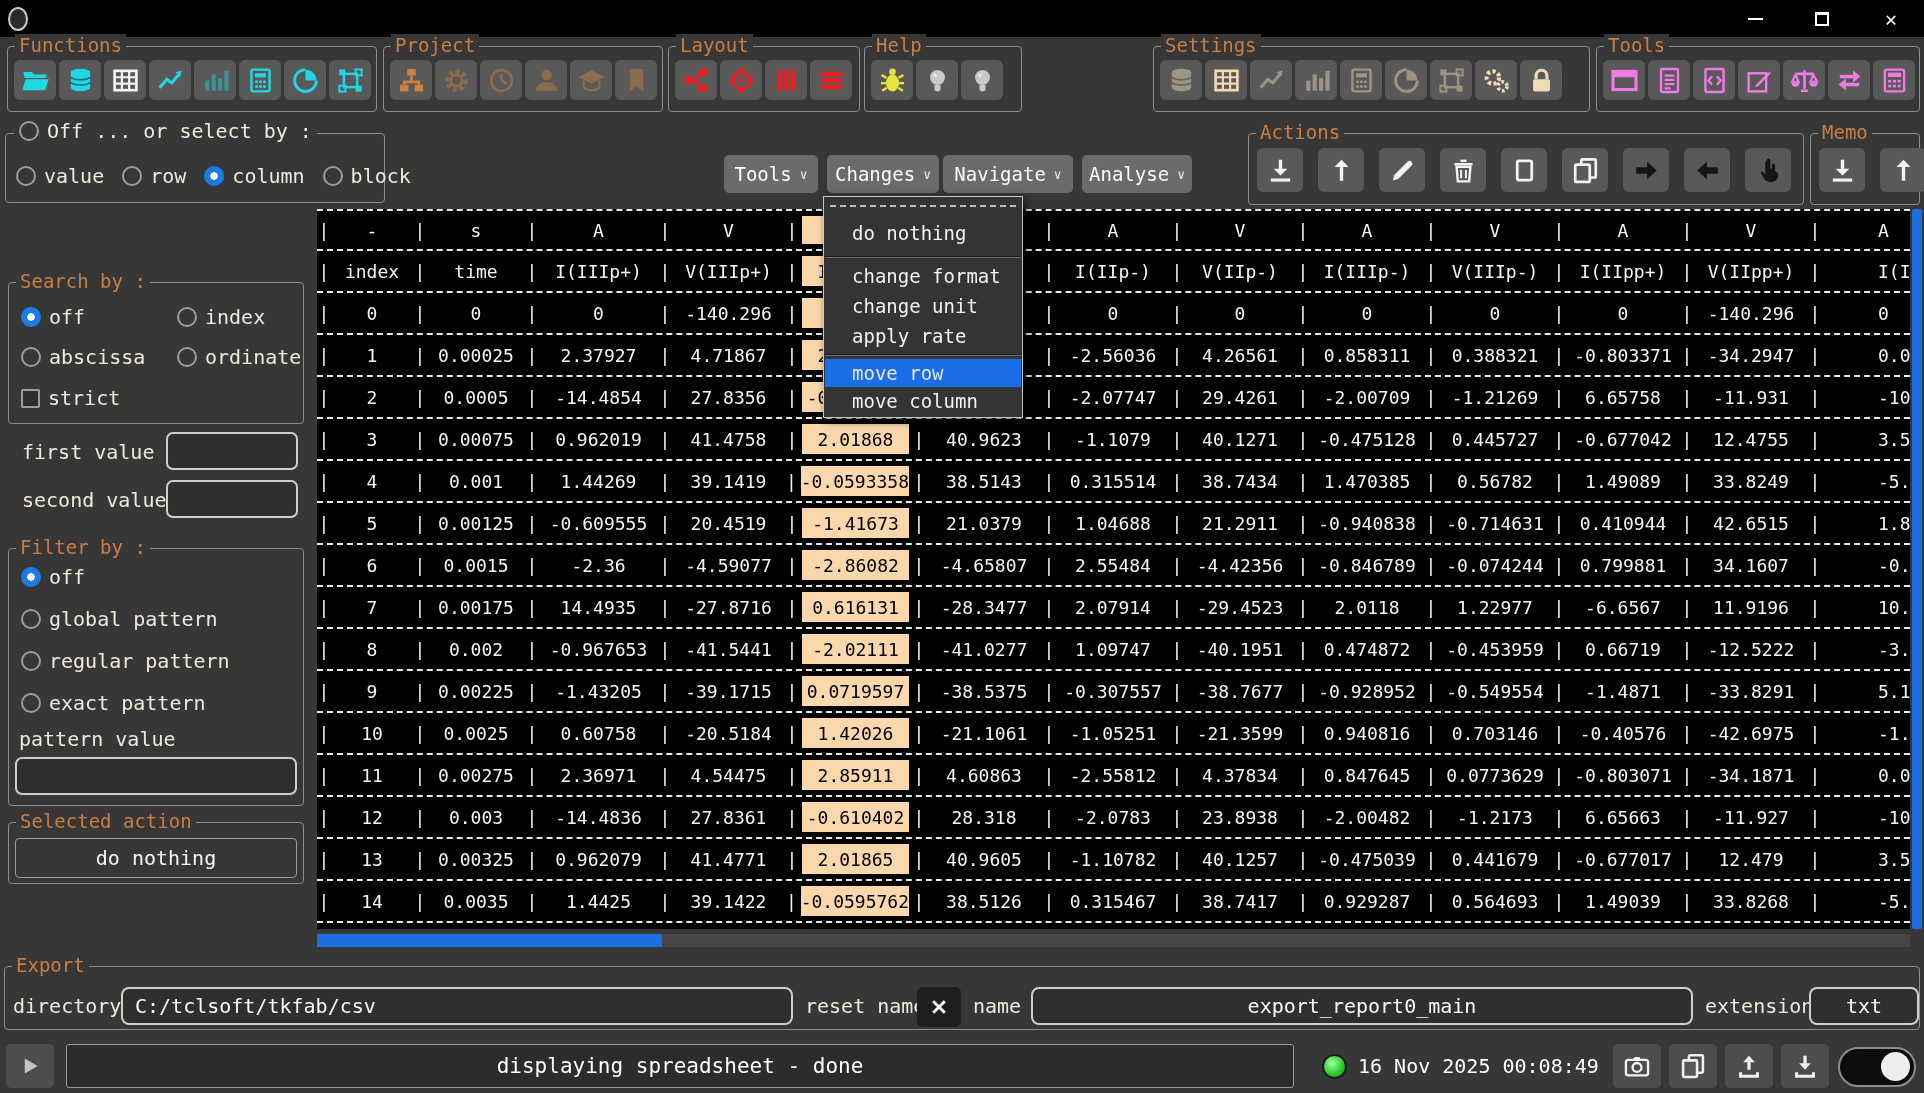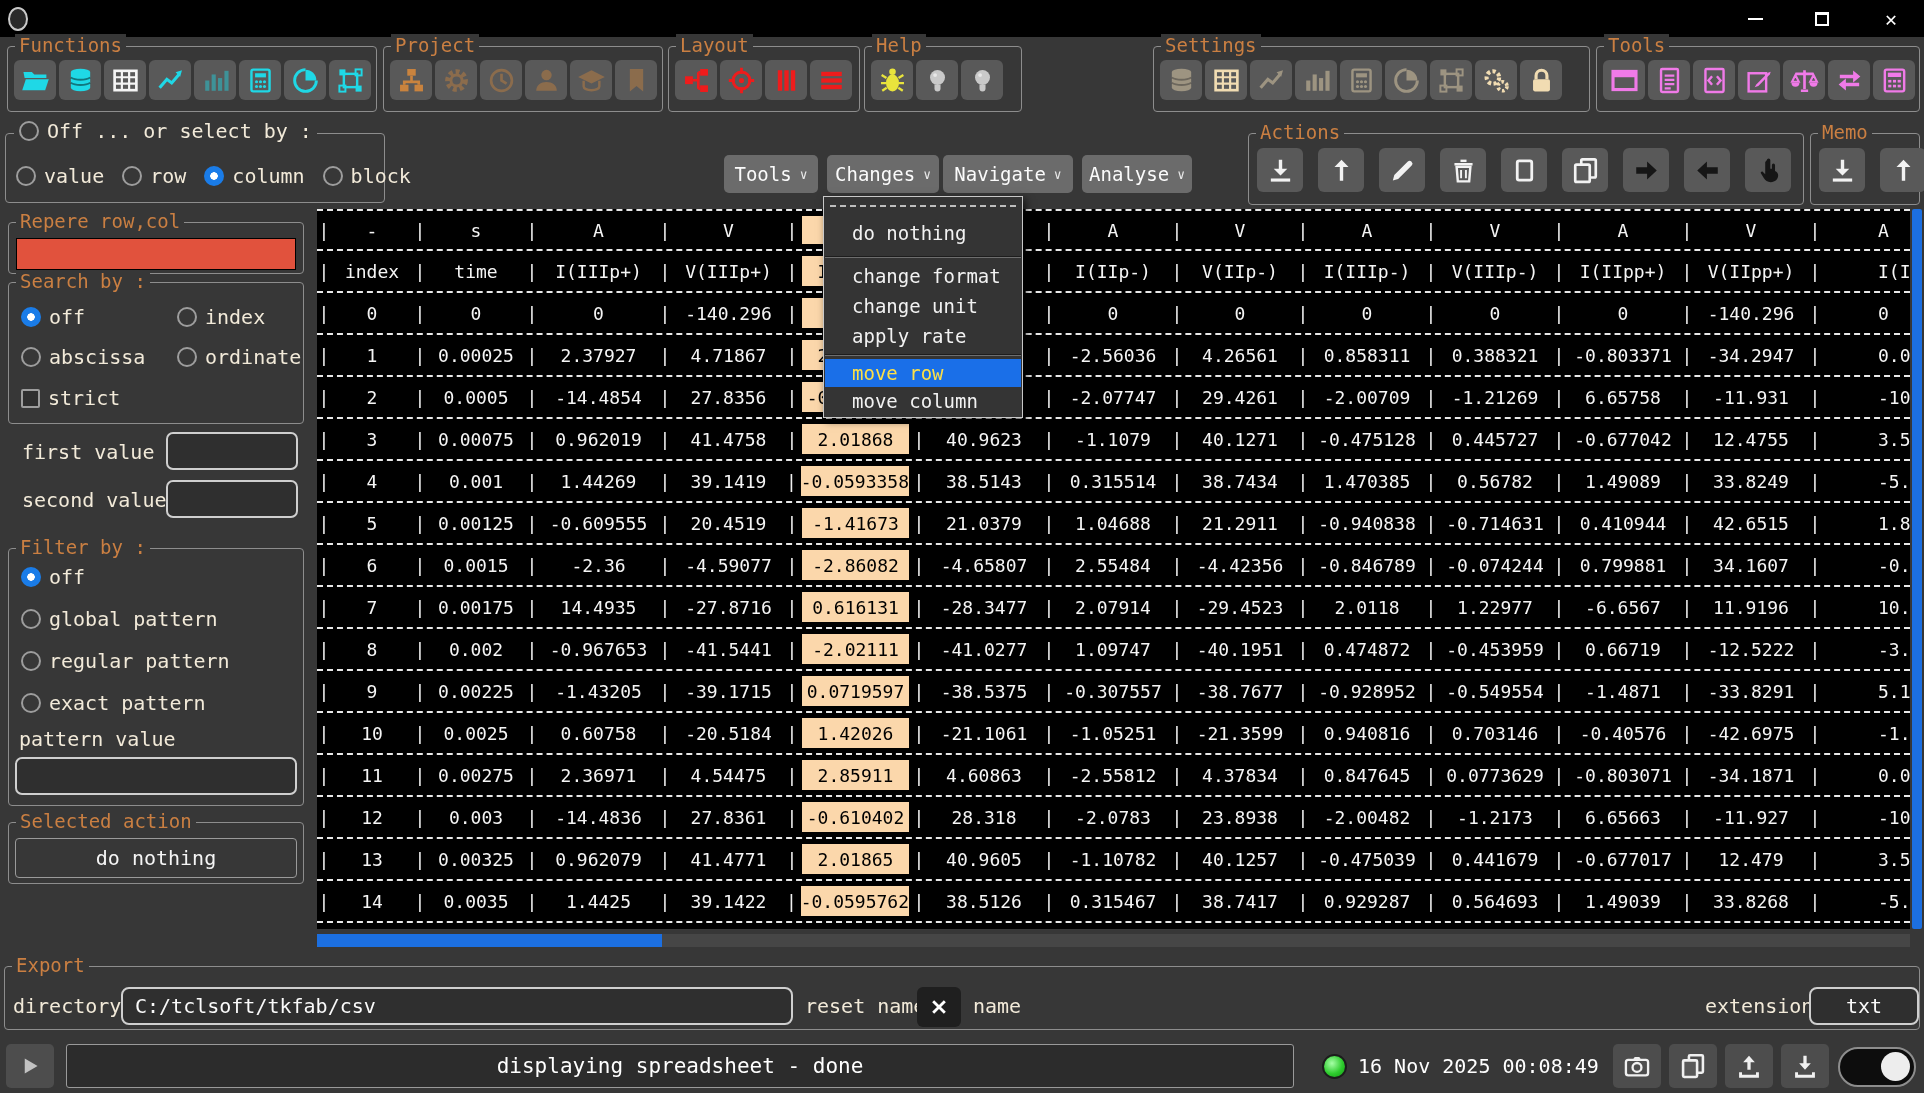--- a/index.html
+++ b/index.html
@@ -61,21 +61,21 @@
   #hscroll { position:absolute; left:317px; top:934px; width:1593px; height:13px; background:#464646; }
   #hthumb { position:absolute; left:0; top:0; width:345px; height:13px; background:#1c6fe0; }
 
   
   #popup { position:absolute; left:823px; top:196px; width:200px; background:#343434;
            border:1px solid #c8c8c8; box-shadow:3px 3px 8px rgba(0,0,0,.65); z-index:30; padding:2px 1px; }
   .mi { color:#f2f2f2; font-size:19px; padding-left:27px; display:flex; align-items:center; }
   .mi.big { height:40px; }
   .mi.norm { height:30px; }
   .mi.small { height:28px; }
-  .mi.active { background:#1a6fe8; color:#fde047; }
+  .mi.active { background:#1a6fe8; color:#e5e5e5; }
   .mtear { height:14px; display:flex; align-items:center; padding:0 5px; }
   .mtear i { display:block; width:100%; border-top:2px dashed #bdbdbd; }
   .msep { height:2px; background:#1d1d1d; border-bottom:1px solid #6e6e6e; margin:3px 0; }
 
   
   #exportbox { position:absolute; left:4px; top:966px; width:1916px; height:64px; }
   .exp-item { position:absolute; top:20px; height:38px; }
   .exp-label { color:#f2ead9; font-size:20px; line-height:38px; }
   .entry { background:#2f2f2f; border:2px solid #cfcfcf; border-radius:8px; color:#fafafa;
            font-size:20px; display:flex; align-items:center; }
@@ -523,24 +523,20 @@
           </div>
           <div class="tbtn" style="width: 46px; height: 44px;">
             <svg viewBox="0 0 24 24" fill="currentColor" style="color:#f2f2f2">
               <path d="M12 3.2 17.8 9h-4.4v11.5h-2.8V9H6.2z"></path>
             </svg>
           </div>
         </div>
       </div>
     </div>
 
-  <div class="groupbox" style="left:8px;top:222px;width:296px;height:52px">
-    <span class="glabel">Repere row,col</span>
-    <div class="red-bar"></div>
-  </div>
 
   <div class="groupbox" style="left:8px;top:282px;width:296px;height:142px">
     <span class="glabel">Search by :</span>
     <div class="optitem" style="position:absolute;left:12px;top:22px">
       <span class="radio sel"></span>
       <span class="optlabel">off</span>
     </div>
     <div class="optitem" style="position:absolute;left:168px;top:22px">
       <span class="radio"></span>
       <span class="optlabel">index</span>
@@ -1536,20 +1532,21 @@
     <span class="glabel">Export</span>
     <span class="exp-item exp-label" style="left:8px">directory</span>
     <div class="exp-item entry" style="left:116px;width:672px;padding-left:12px">C:/tclsoft/tkfab/csv</div>
     <span class="exp-item exp-label" style="left:800px">reset name</span>
     <div class="exp-item xbtn" style="left:912px">
       <svg viewBox="0 0 24 24" fill="none" stroke="currentColor" stroke-width="3.4">
           <path d="M5 5l14 14M19 5 5 19"></path>
         </svg>
     </div>
     <span class="exp-item exp-label" style="left:968px">name</span>
+    <div class="exp-item entry" style="left:1026px;width:662px;justify-content:center">export_report0_main</div>
     <span class="exp-item exp-label" style="left:1700px">extension</span>
     <div class="exp-item entry" style="left:1804px;width:110px;justify-content:center">txt</div>
   </div>
 
   <div id="statusbar">
     <div class="sbtn" style="left:6px">
       <svg viewBox="0 0 24 24" style="color:#c2c2c2" fill="currentColor">
           <path d="M7.5 5.5l11 6.5-11 6.5z"></path>
         </svg>
     </div>

